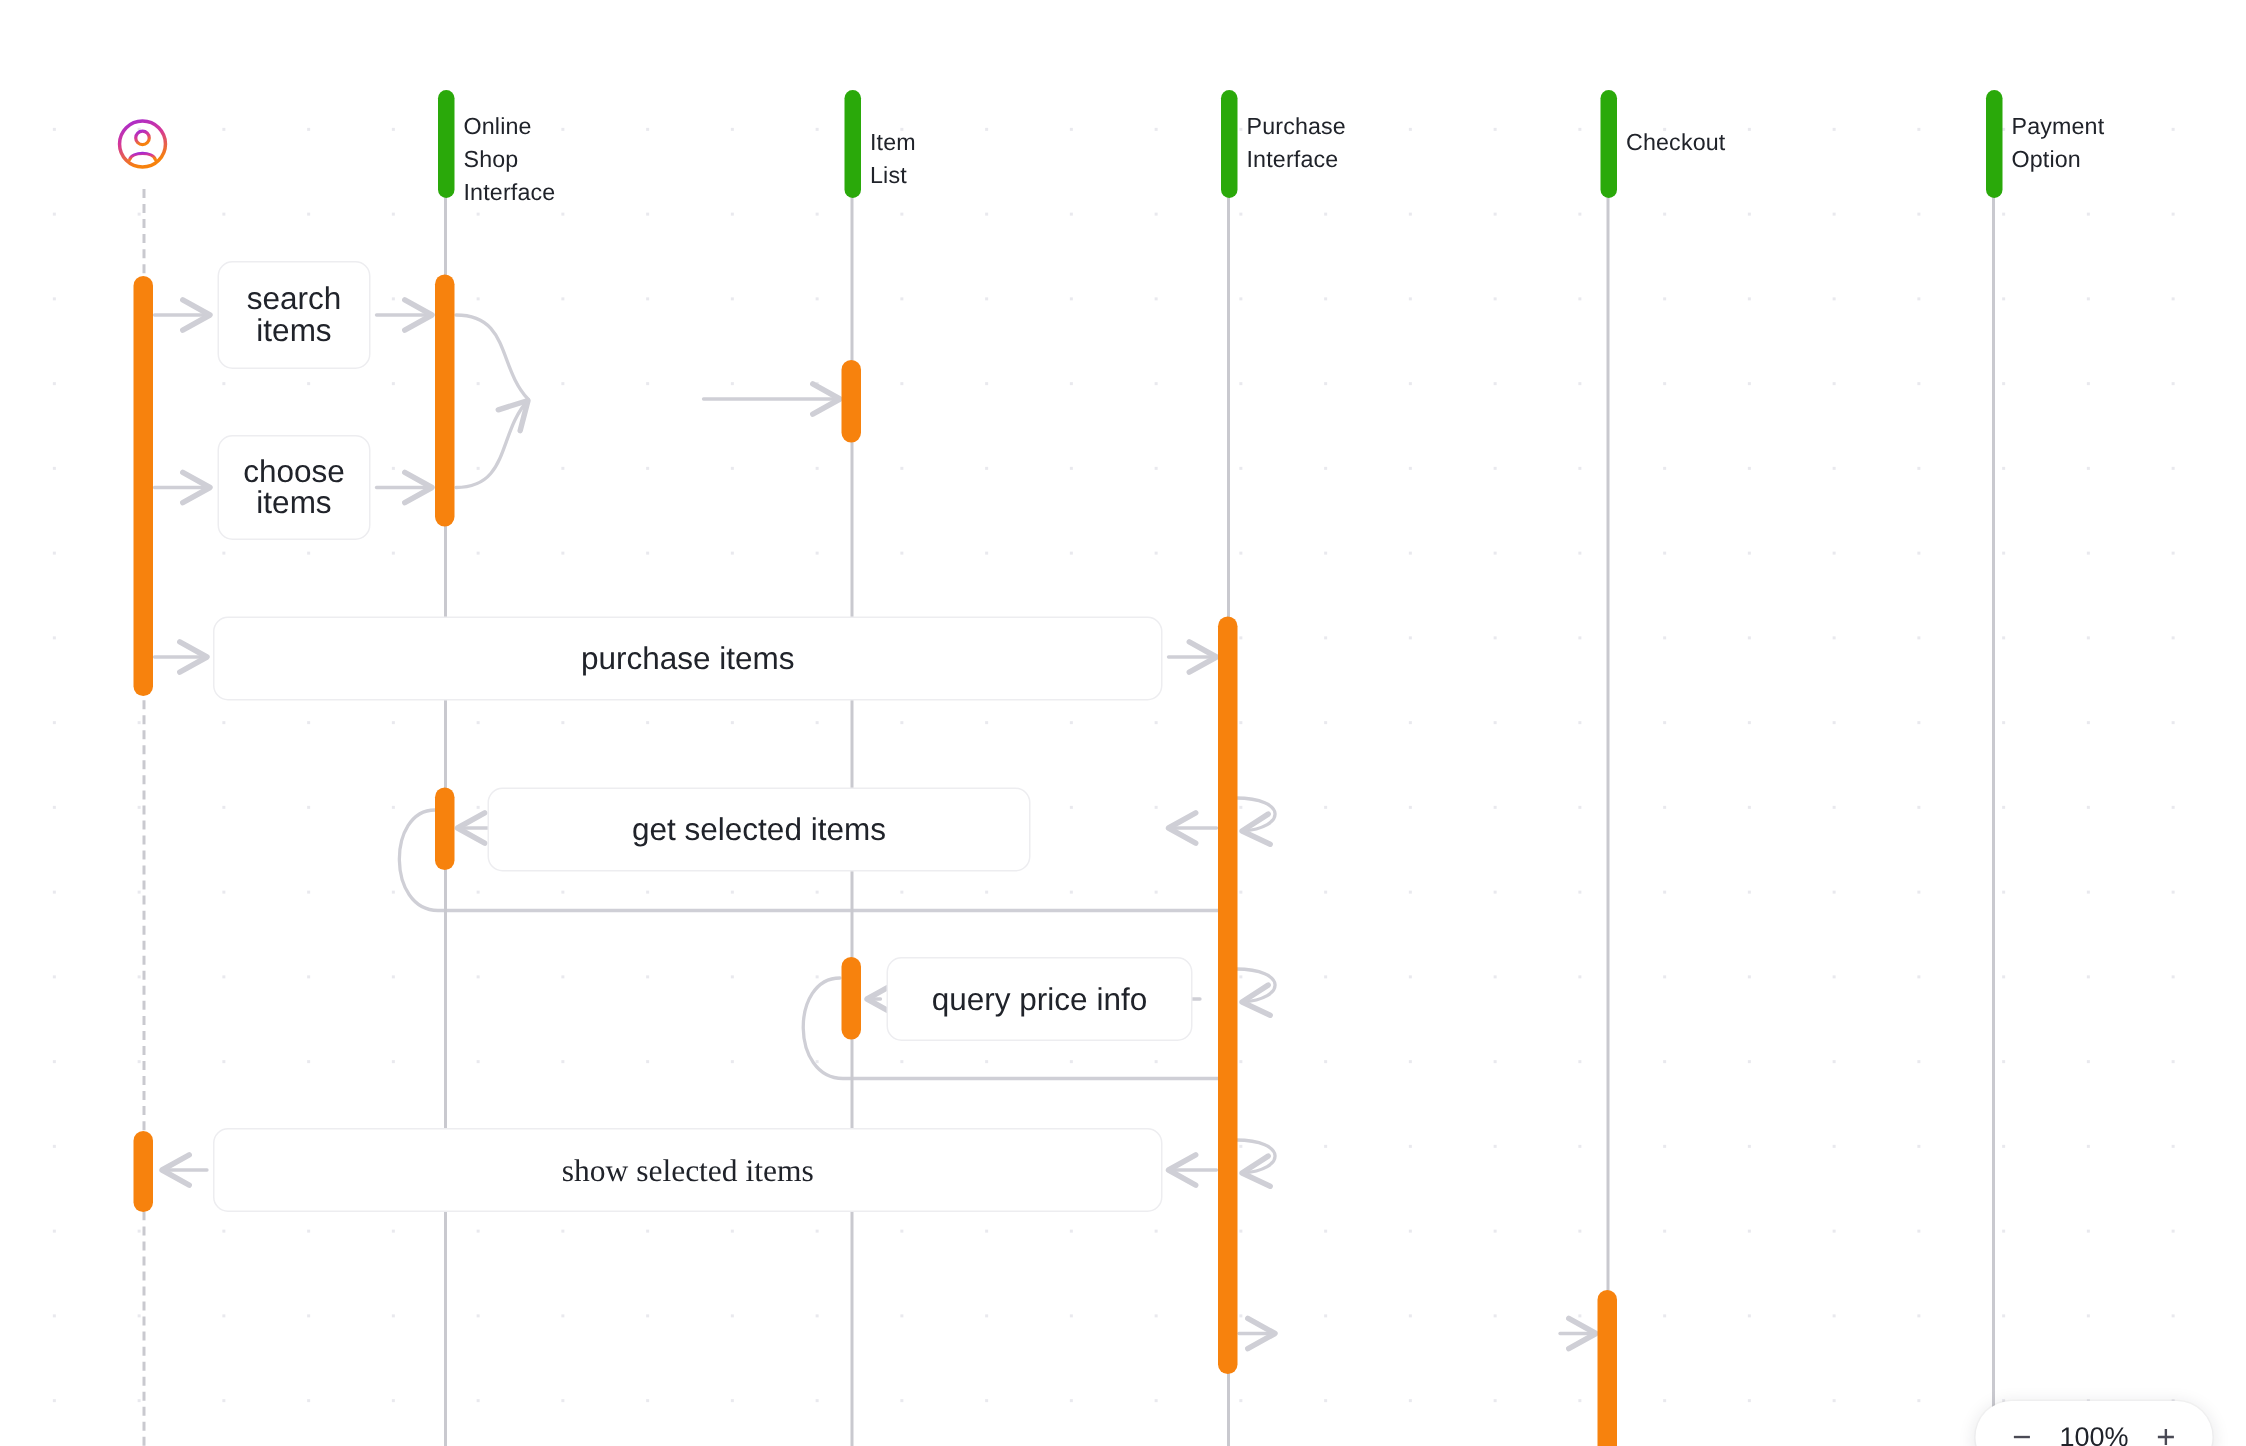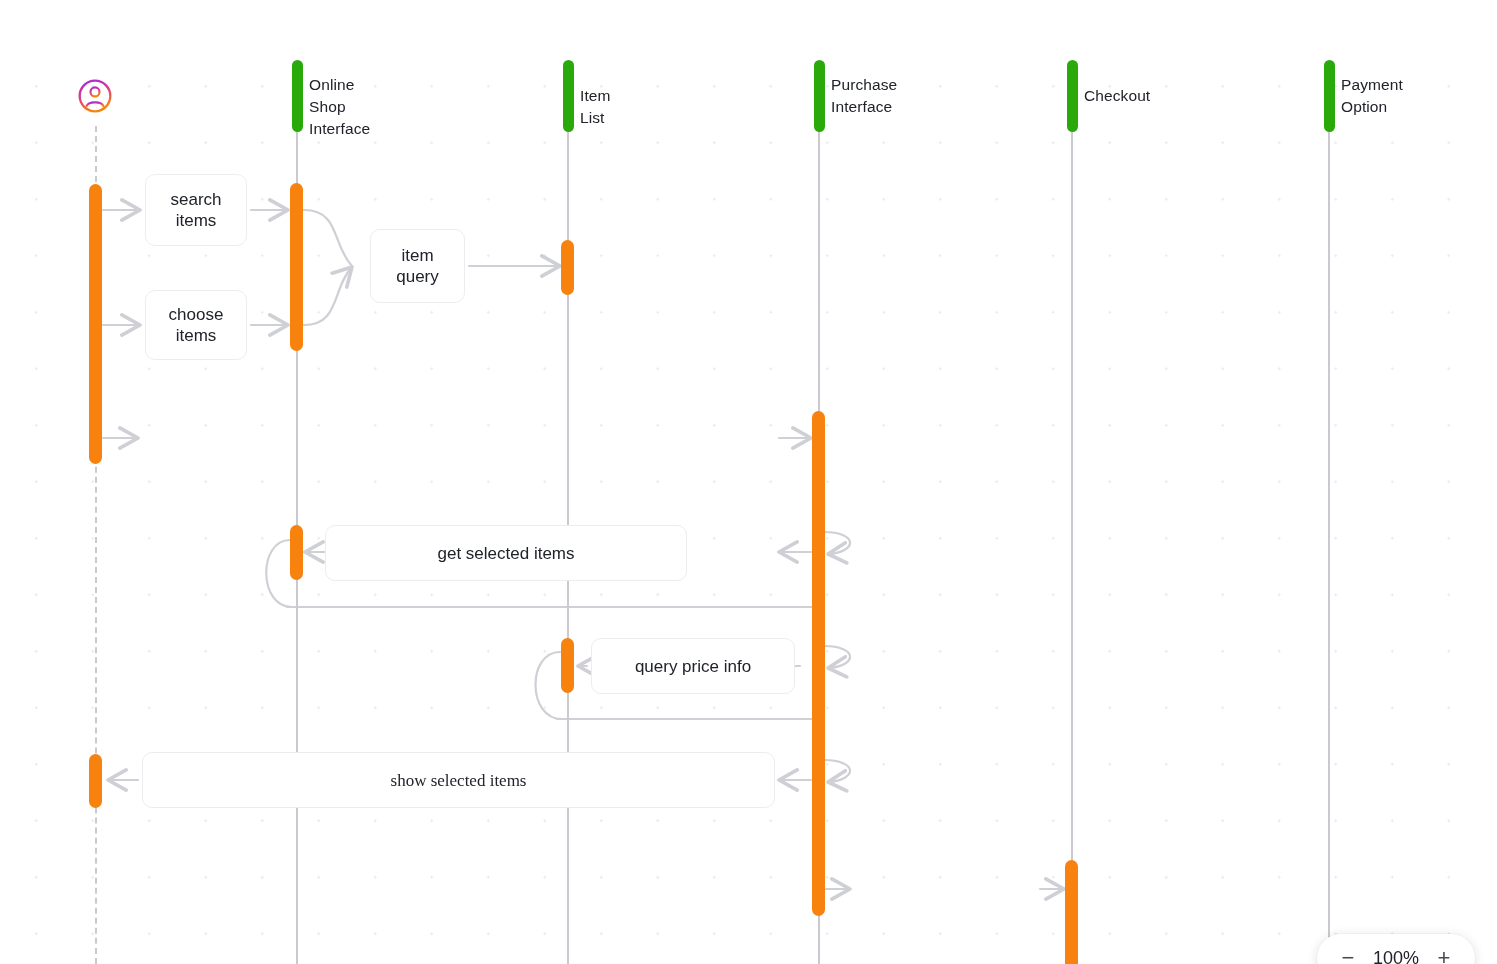--- a/index.html
+++ b/index.html
@@ -74,21 +74,21 @@
   
   .msgbox {
     position: absolute;
     background: #ffffff;
     border: 1px solid #ededf0;
     border-radius: 10px;
     display: flex;
     align-items: center;
     justify-content: center;
     text-align: center;
-    font-size: 17px;
+    font-size: 21px;
     line-height: 21px;
     color: #20232a;
     white-space: pre-line;
     box-shadow: 0 0 0 0 rgba(0,0,0,0);
   }
 
   
   #wires {
     position: absolute;
     left: 0; top: 0;
@@ -235,23 +235,22 @@
     <div class="lifeline-label two-line">Payment
 Option</div>
   </div>
 
   <div class="msgbox" style="left:145px;top:134px;width:102px;height:72px;">search
 items</div>
 
   <div class="msgbox" style="left:145px;top:250px;width:102px;height:70px;">choose
 items</div>
 
-  <div class="msgbox" style="left:370px;top:189px;width:95px;height:74px;">item
-query</div>
-
+
+  <div class="msgbox" style="left:142px;top:371px;width:633px;height:56px;">purchase items</div>
 
   <div class="msgbox" style="left:325px;top:485px;width:362px;height:56px;">get selected items</div>
 
   <div class="msgbox" style="left:591px;top:598px;width:204px;height:56px;">query price info</div>
 
   <div class="msgbox" style="left:142px;top:712px;width:633px;height:56px;font-family:Liberation Serif, serif;">show selected items</div>
 
 
   <div id="zoom-pill">
     <button class="zbtn">−</button>

